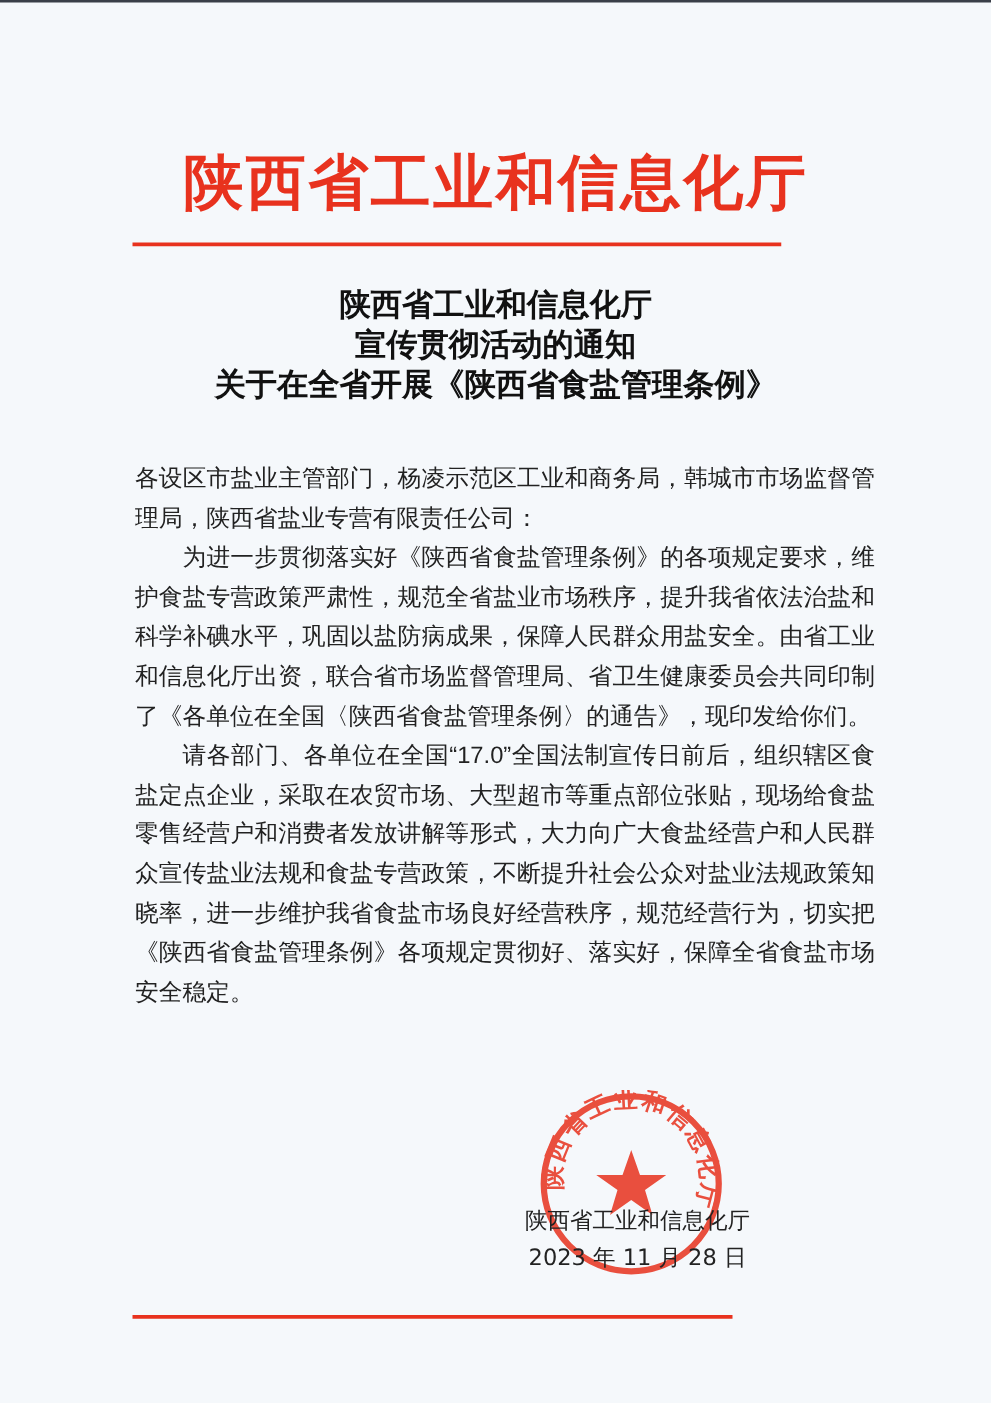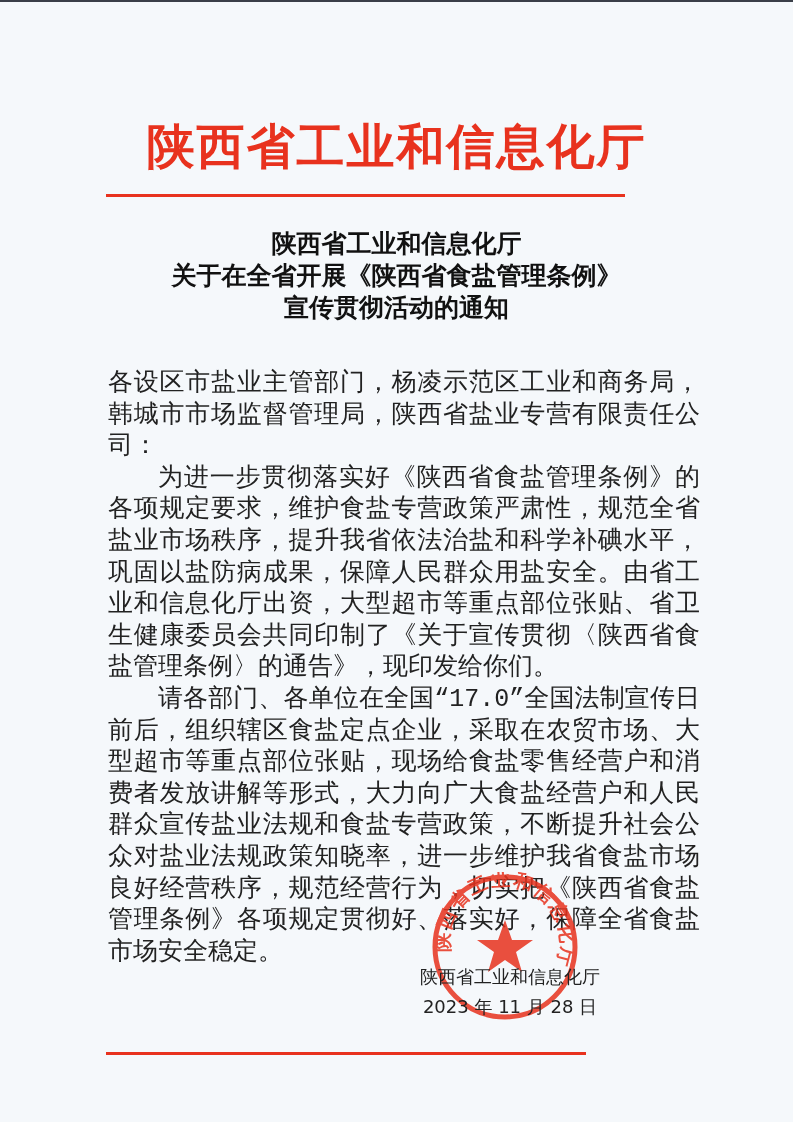--- a/index.html
+++ b/index.html
@@ -25,22 +25,22 @@
   .redline.top { top: 194px; left: 106px; width: 519px; }
   .redline.bottom { top: 1052px; left: 106px; width: 480px; height: 3px; }
   .doc-title {
     position: absolute; left: 0; width: 793px; top: 228px;
     text-align: center; font-weight: bold;
     font-size: 25px; line-height: 32px; color: #111;
   }
   .doc-title div { white-space: nowrap; }
   .body-text {
     position: absolute; left: 108px; width: 592px; top: 368px;
-    font-family: Liberation Mono, monospace;
-    font-size: 25px; line-height: 31.6px; color: #222;
+    font-family: Liberation Sans, sans-serif;
+    font-size: 19px; line-height: 31.6px; color: #222;
     text-align: justify;
   }
   .body-text p { margin: 0; }
   .indent { text-indent: 2em; }
   .signature {
     position: absolute; left: 380px; width: 260px; top: 962px;
     text-align: center; font-size: 18px; line-height: 30px;
     font-family: "DejaVu Sans", sans-serif; color: #222;
     z-index: 3;
   }
@@ -52,27 +52,27 @@
 </head>
 <body>
 
 <div class="topline"></div>
 
 <div class="letterhead">陕西省工业和信息化厅</div>
 <div class="redline top"></div>
 
 <div class="doc-title">
   <div>陕西省工业和信息化厅</div>
+  <div>宣传贯彻活动的通知</div>
   <div>关于在全省开展《陕西省食盐管理条例》</div>
-  <div>宣传贯彻活动的通知</div>
 </div>
 
 <div class="body-text">
   <p>各设区市盐业主管部门，杨凌示范区工业和商务局，韩城市市场监督管理局，陕西省盐业专营有限责任公司：</p>
-  <p class="indent">为进一步贯彻落实好《陕西省食盐管理条例》的各项规定要求，维护食盐专营政策严肃性，规范全省盐业市场秩序，提升我省依法治盐和科学补碘水平，巩固以盐防病成果，保障人民群众用盐安全。由省工业和信息化厅出资，大型超市等重点部位张贴、省卫生健康委员会共同印制了《关于宣传贯彻〈陕西省食盐管理条例〉的通告》，现印发给你们。</p>
+  <p class="indent">为进一步贯彻落实好《陕西省食盐管理条例》的各项规定要求，维护食盐专营政策严肃性，规范全省盐业市场秩序，提升我省依法治盐和科学补碘水平，巩固以盐防病成果，保障人民群众用盐安全。由省工业和信息化厅出资，联合省市场监督管理局、省卫生健康委员会共同印制了《各单位在全国〈陕西省食盐管理条例〉的通告》，现印发给你们。</p>
   <p class="indent">请各部门、各单位在全国“17.0”全国法制宣传日前后，组织辖区食盐定点企业，采取在农贸市场、大型超市等重点部位张贴，现场给食盐零售经营户和消费者发放讲解等形式，大力向广大食盐经营户和人民群众宣传盐业法规和食盐专营政策，不断提升社会公众对盐业法规政策知晓率，进一步维护我省食盐市场良好经营秩序，规范经营行为，切实把《陕西省食盐管理条例》各项规定贯彻好、落实好，保障全省食盐市场安全稳定。</p>
 </div>
 
 <svg class="seal" viewBox="0 0 150 150">
   <defs>
     <path id="sealArc" d="M 22 88 A 56 56 0 1 1 128 88"></path>
   </defs>
   <circle cx="75" cy="75" r="70" fill="none" stroke="#e8321e" stroke-width="5"></circle>
   <text font-size="19" font-weight="bold" fill="#e8321e" font-family="DejaVu Serif, serif" letter-spacing="2">
     <textPath href="#sealArc" startOffset="4%">陕西省工业和信息化厅</textPath>

